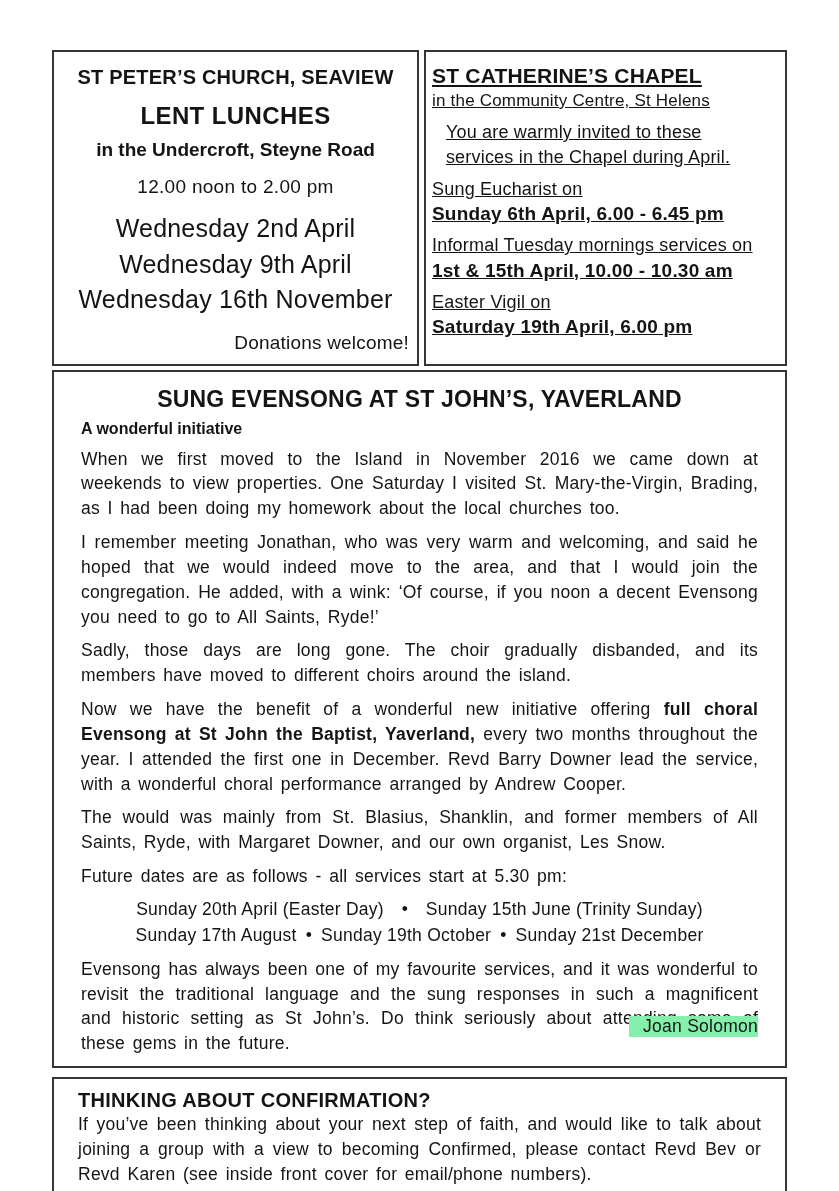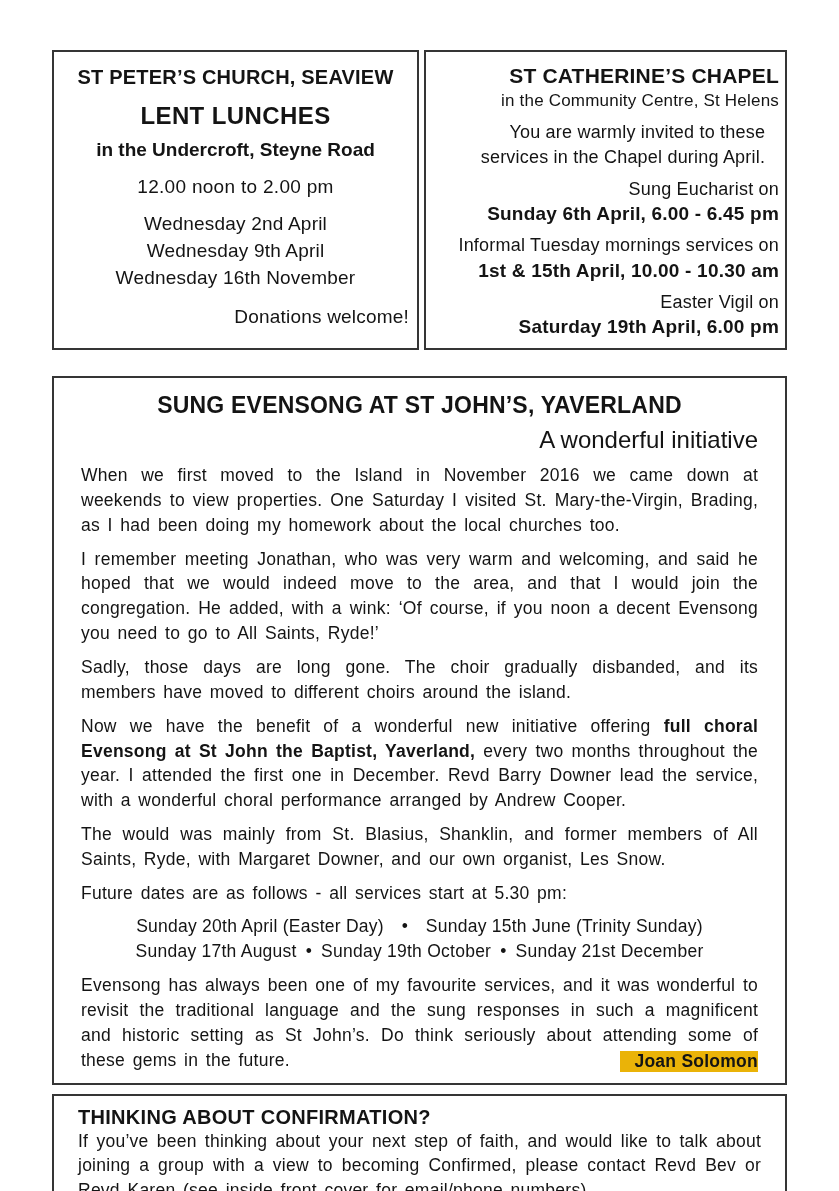--- a/index.html
+++ b/index.html
@@ -12,54 +12,54 @@
   }
   .page {
     width: 839px; height: 1191px;
     padding: 50px 52px 0 52px;
   }
   .box {
     border: 2px solid #353535;
     background: #ffffff;
   }
   
-  .top-row { display: flex; gap: 5px; align-items: stretch; margin-bottom: 26px; }
+  .top-row { display: flex; gap: 5px; align-items: stretch; margin-bottom: 4px; }
   .top-row .box { flex: 1 1 0; }
 
   .lent-box { text-align: center; padding: 10px 8px 10px 8px; }
   .lent-title { font-size: 20px; font-weight: bold; letter-spacing: .2px; margin-top: 4px; }
   .lent-subtitle { font-size: 24px; font-weight: bold; letter-spacing: .4px; margin-top: 13px; }
   .lent-location { font-size: 19px; font-weight: bold; margin-top: 9px; }
   .lent-time { font-size: 19px; margin-top: 15px; letter-spacing: .3px; }
-  .lent-dates { margin-top: 13px; font-size: 19px; line-height: 1.42; letter-spacing: .2px; }
+  .lent-dates { margin-top: 13px; font-size: 25px; line-height: 1.42; letter-spacing: .2px; }
   .lent-footer { font-size: 19px; margin-top: 14px; letter-spacing: .2px; text-align: right; }
 
-  .chapel-box { text-align: right; padding: 9px 6px; }
+  .chapel-box { text-align: left; padding: 9px 6px; text-decoration: underline; }
   .chapel-title { font-size: 21px; font-weight: bold; letter-spacing: .2px; margin-top: 3px; }
   .chapel-subtitle { font-size: 17px; margin-top: 3px; letter-spacing: .2px; }
   .chapel-invite { font-size: 18px; line-height: 1.38; margin: 9px auto 0; width: 92%; letter-spacing: .2px; }
   .chapel-event { margin-top: 8px; }
   .chapel-event .lead { font-size: 18px; letter-spacing: .2px; line-height: 1.3; }
   .chapel-event .detail { font-size: 19px; font-weight: bold; letter-spacing: .2px; line-height: 1.32; }
 
   
   .evensong-box { padding: 12px 27px 10px 27px; margin-bottom: 9px; }
   .evensong-title { text-align: center; font-size: 23px; font-weight: bold; letter-spacing: .2px; margin-top: 2px; }
-  .evensong-subtitle { text-align: right; font-size: 24px; font-weight: normal; margin-top: 7px; }
+  .evensong-subtitle { text-align: left; font-size: 16px; font-weight: bold; margin-top: 7px; }
   .evensong-box p {
     font-size: 17.5px; line-height: 1.42; letter-spacing: .25px; word-spacing: 2.5px;
     text-align: justify; margin-top: 9px;
   }
   .dates-line { text-align: center; font-size: 17.5px; line-height: 1.42; letter-spacing: .25px; margin-top: 8px; }
   .dates-line + .dates-line { margin-top: 1px; }
   .closing-wrap { position: relative; }
   .author {
-    position: absolute; right: 0; bottom: 1px;
-    font-size: 17.5px; font-weight: bold; letter-spacing: .25px;
-    background: #eab308; padding-left: 14px;
+    position: absolute; right: 0; bottom: 19px;
+    font-size: 17.5px; font-weight: normal; letter-spacing: .25px;
+    background: #86efac; padding-left: 14px;
   }
 
   
   .confirm-box { padding: 8px 24px 12px 24px; margin-bottom: 10px; }
   .confirm-title { font-size: 20px; font-weight: bold; letter-spacing: .3px; margin-top: 2px; }
   .confirm-text {
     font-size: 17.5px; line-height: 1.42; letter-spacing: .25px; word-spacing: 2.5px;
     text-align: justify; margin-top: 0;
   }
 </style>

